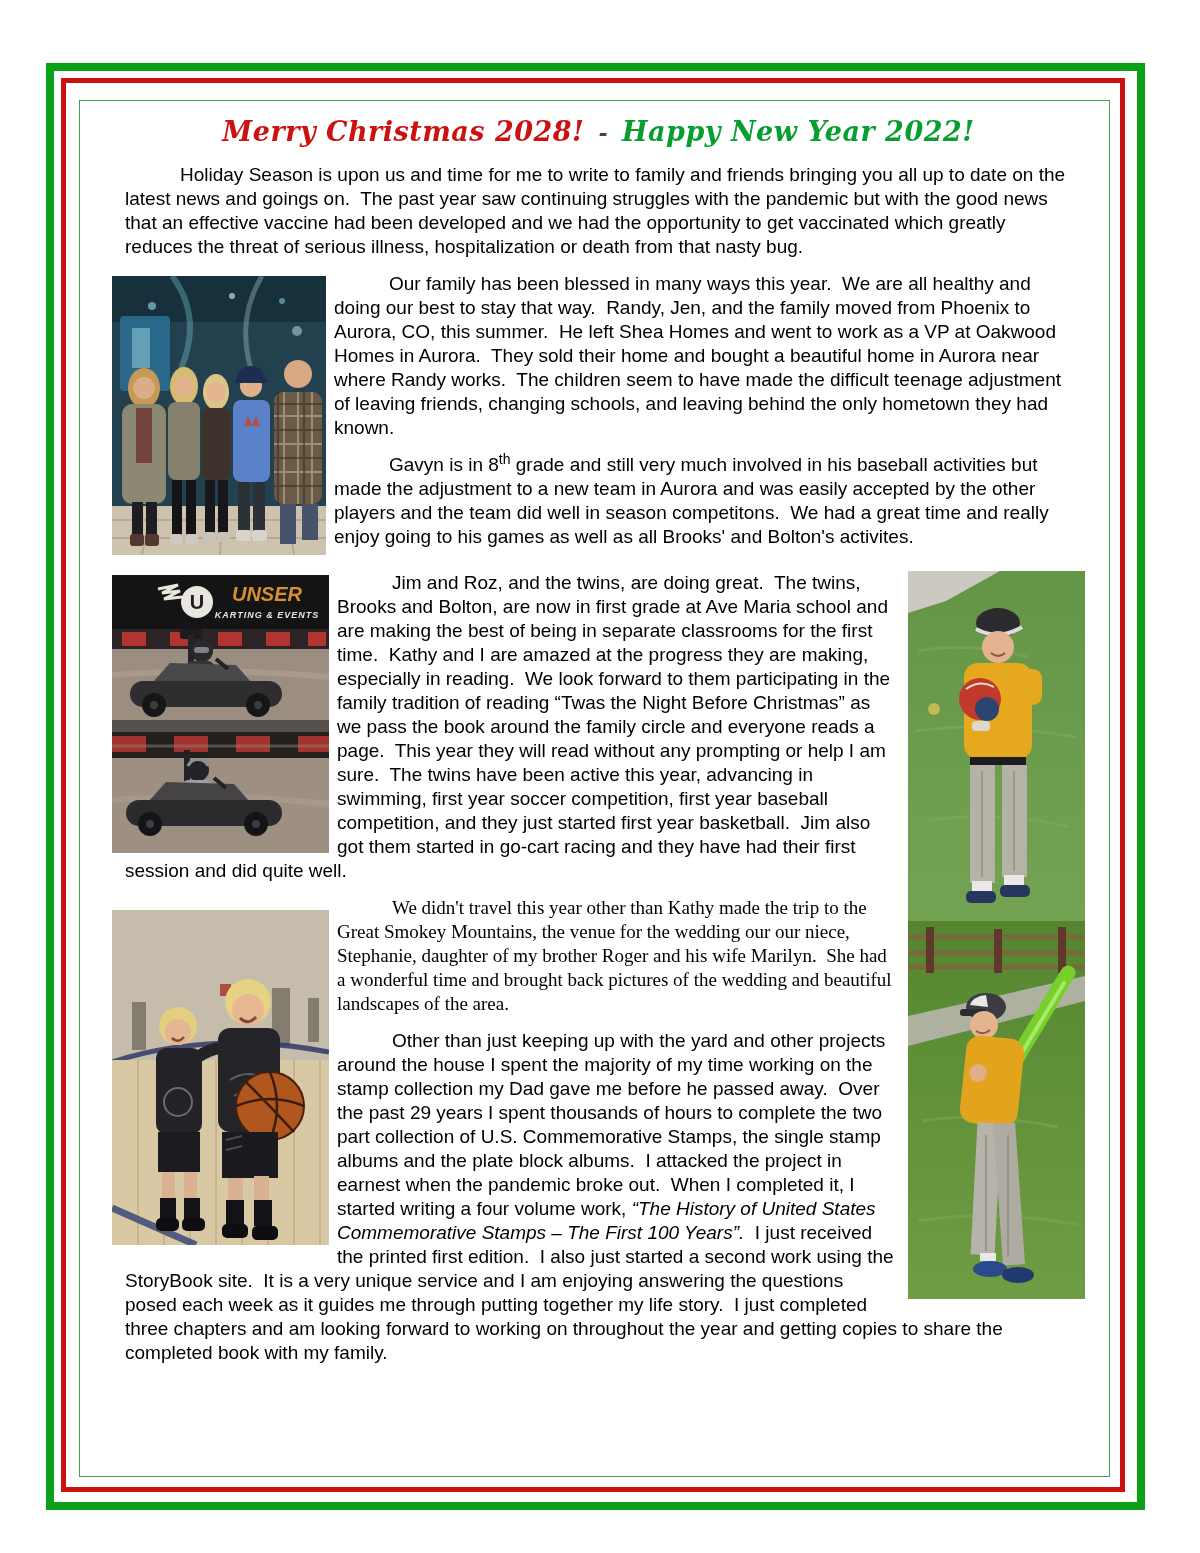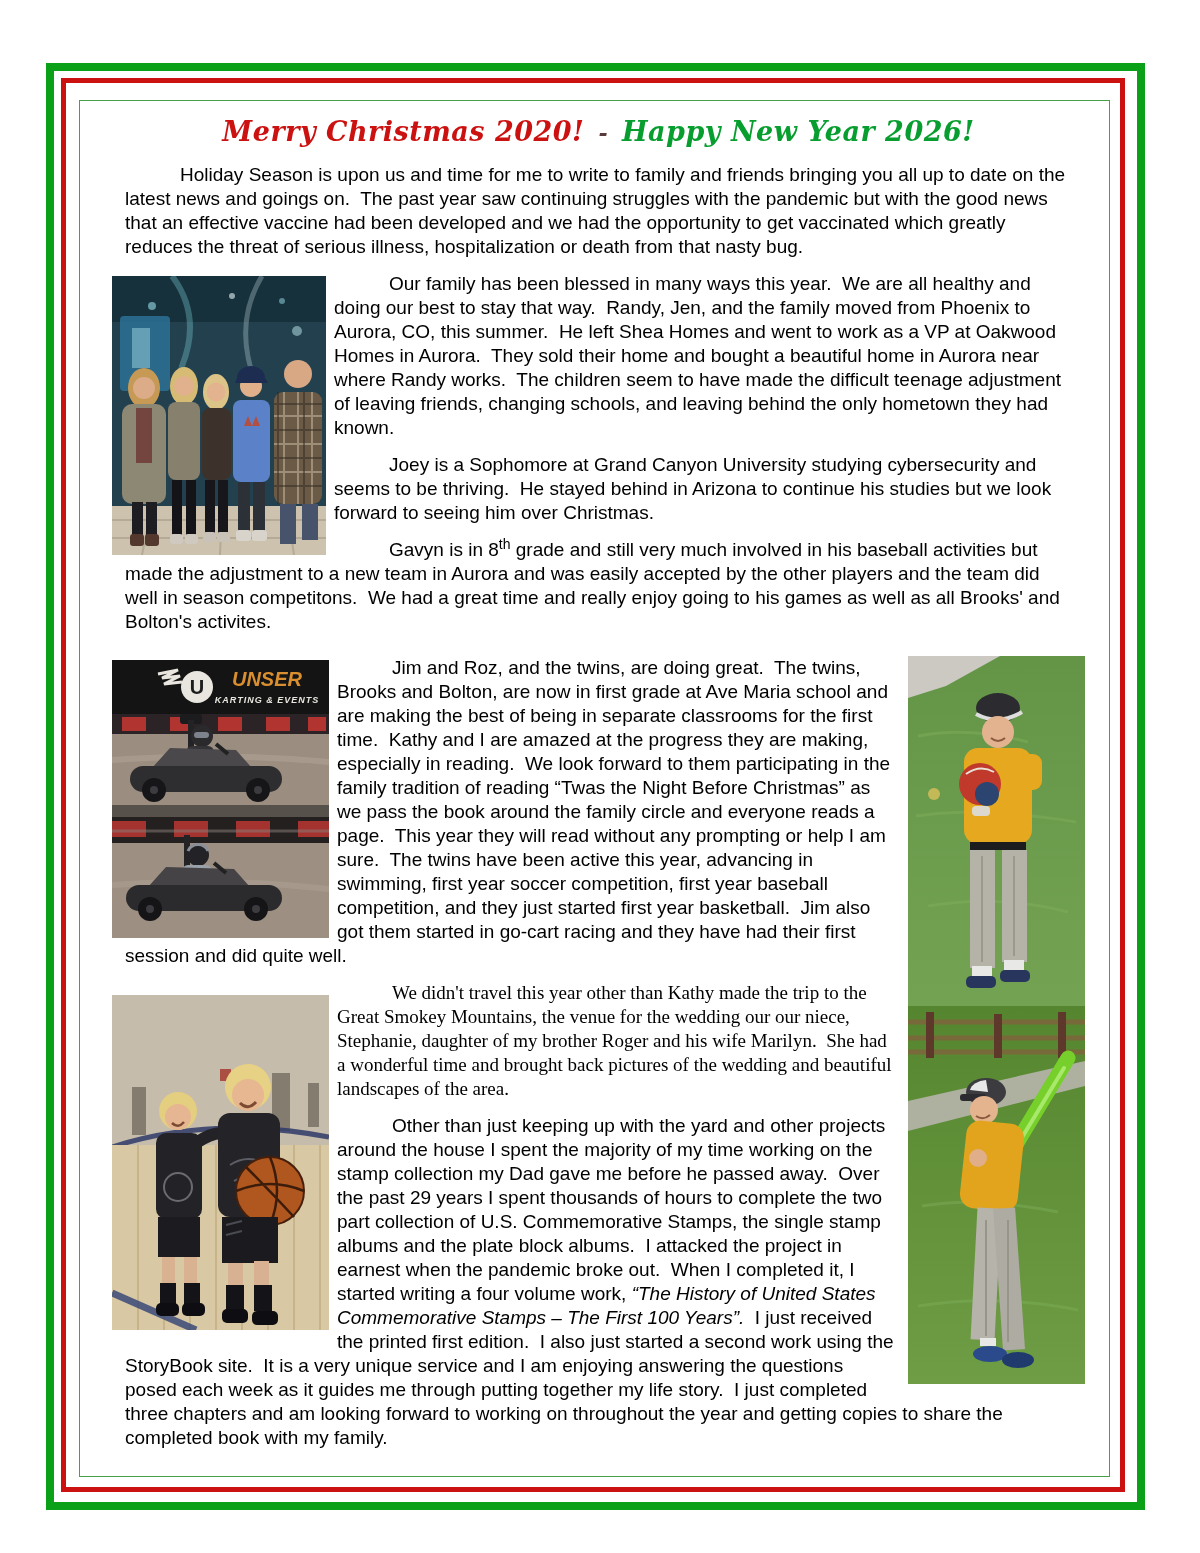--- a/index.html
+++ b/index.html
@@ -47,21 +47,21 @@
   svg{display:block;}
 </style>
 </head>
 <body>
 
 <div class="border-outer">
  <div class="border-mid">
   <div class="border-inner">
    <div class="content">
 
-    <h1 class="title"><span class="red">Merry Christmas 2020!</span><span class="sep">-</span><span class="green">Happy New Year 2026!</span></h1>
+    <h1 class="title"><span class="red">Merry Christmas 2028!</span><span class="sep">-</span><span class="green">Happy New Year 2022!</span></h1>
 
     <p class="body-par">Holiday Season is upon us and time for me to write to family and friends bringing you all up to date on the latest news and goings on.  The past year saw continuing struggles with the pandemic but with the good news that an effective vaccine had been developed and we had the opportunity to get vaccinated which greatly reduces the threat of serious illness, hospitalization or death from that nasty bug.</p>
 
     <div class="photo float-l family-photo">
       <svg width="214" height="279" viewBox="0 0 214 279">
         <rect width="214" height="279" fill="#22404e"></rect>
         <rect width="214" height="46" fill="#16303c"></rect>
         <path d="M60 0 Q90 40 70 90 Q60 130 85 150" stroke="#7fd0d8" stroke-width="6" fill="none" opacity="0.35"></path>
         <path d="M150 0 Q120 50 145 110" stroke="#cfe8ec" stroke-width="5" fill="none" opacity="0.3"></path>
         <circle cx="40" cy="30" r="4" fill="#9adfe8" opacity="0.6"></circle>
@@ -105,21 +105,20 @@
         <circle cx="186" cy="98" r="14" fill="#d8a885"></circle>
         <rect x="162" y="116" width="48" height="112" rx="9" fill="#6a5a46"></rect>
         <path d="M172 116 V228 M186 116 V228 M200 116 V228 M162 140 H210 M162 168 H210 M162 196 H210" stroke="#d9cdb4" stroke-width="2" opacity="0.45"></path>
         <path d="M166 116 V228 M192 116 V228 M162 128 H210 M162 154 H210 M162 182 H210 M162 210 H210" stroke="#312a22" stroke-width="2" opacity="0.5"></path>
         <rect x="168" y="228" width="16" height="40" fill="#46536b"></rect>
         <rect x="190" y="228" width="16" height="36" fill="#46536b"></rect>
       </svg>
     </div>
 
     <p class="body-par">Our family has been blessed in many ways this year.  We are all healthy and doing our best to stay that way.  Randy, Jen, and the family moved from Phoenix to Aurora, CO, this summer.  He left Shea Homes and went to work as a VP at Oakwood Homes in Aurora.  They sold their home and bought a beautiful home in Aurora near where Randy works.  The children seem to have made the difficult teenage adjustment of leaving friends, changing schools, and leaving behind the only hometown they had known.</p>
-    <p class="body-par">Joey is a Sophomore at Grand Canyon University studying cybersecurity and seems to be thriving.  He stayed behind in Arizona to continue his studies but we look forward to seeing him over Christmas.</p>
     <p class="body-par"><span>Gavyn is in 8</span><span class="sup">th</span><span> grade and still very much involved in his baseball activities but made the adjustment to a new team in Aurora and was easily accepted by the other players and the team did well in season competitons.  We had a great time and really enjoy going to his games as well as all Brooks' and Bolton's activites.</span></p>
 
     <div class="sec-b">
 
       <div class="photo float-l stack">
         <svg width="217" height="145" viewBox="0 0 217 145">
           <rect width="217" height="145" fill="#a79a8c"></rect>
           <rect width="217" height="54" fill="#141414"></rect>
           <path d="M46 14 L66 10 L50 18 L68 16 L52 24 L70 22" stroke="#e9e6df" stroke-width="3" fill="none"></path>
           <circle cx="85" cy="27" r="16" fill="#e9e6df"></circle>

